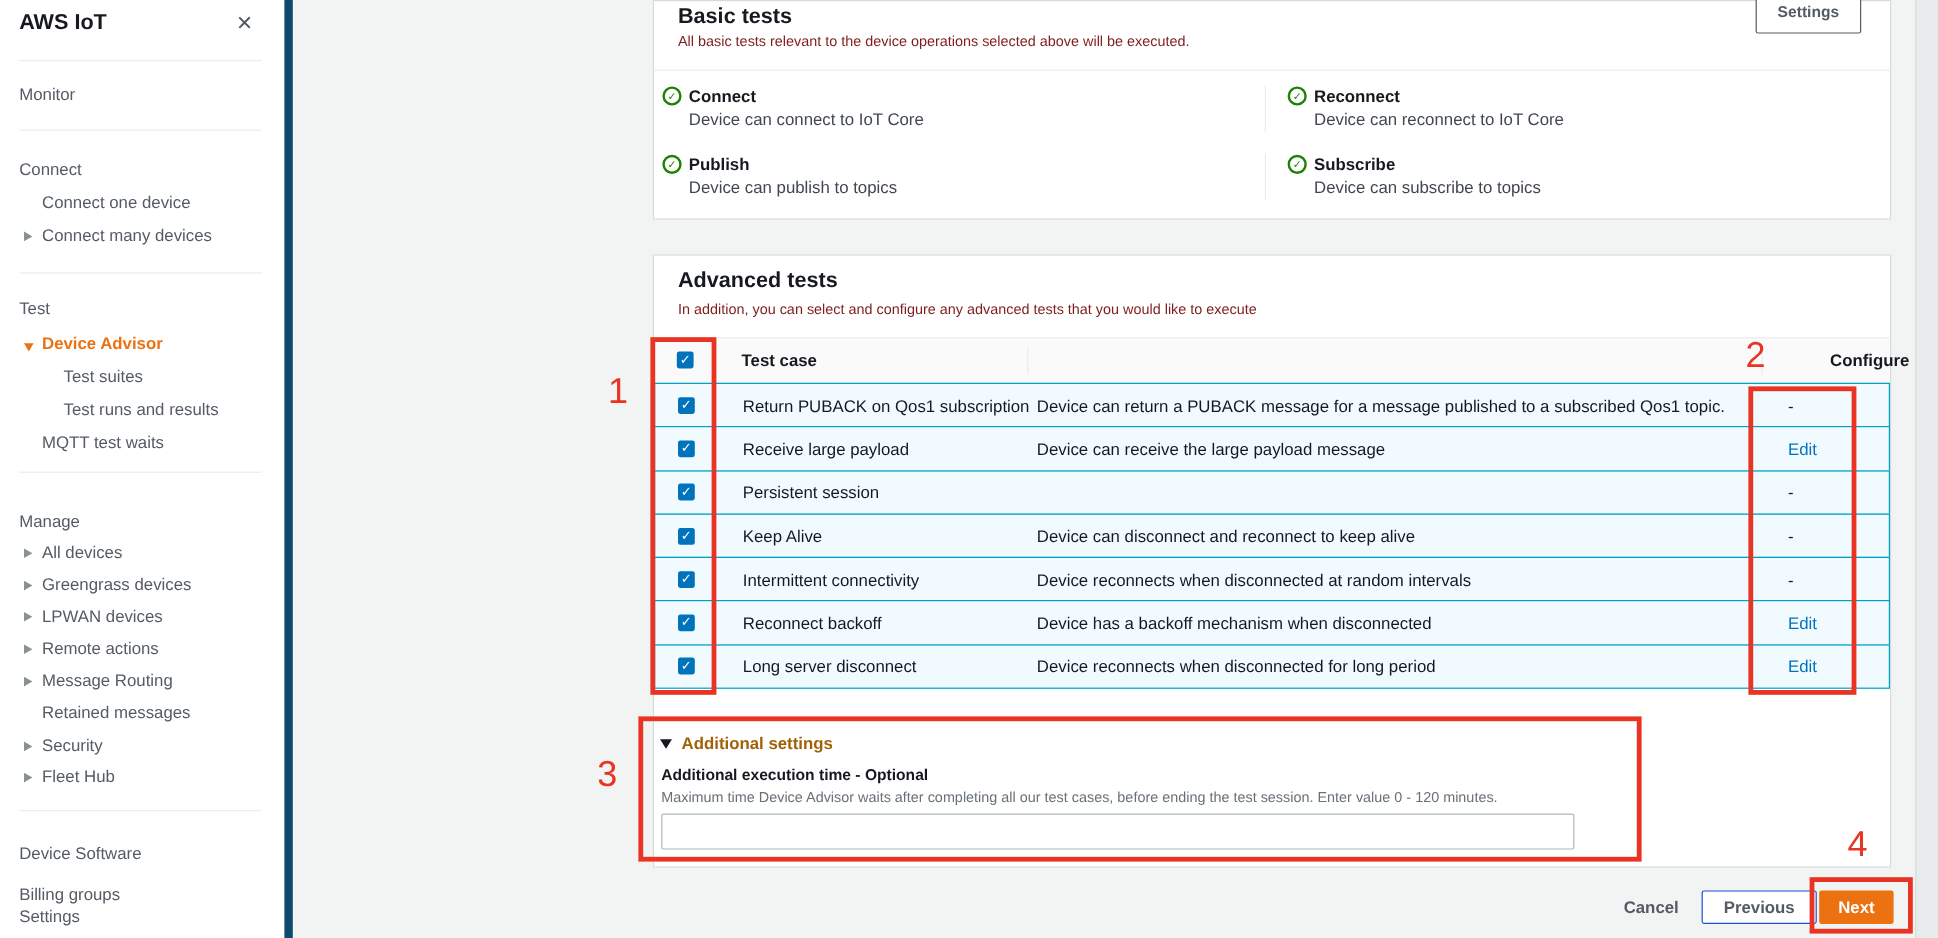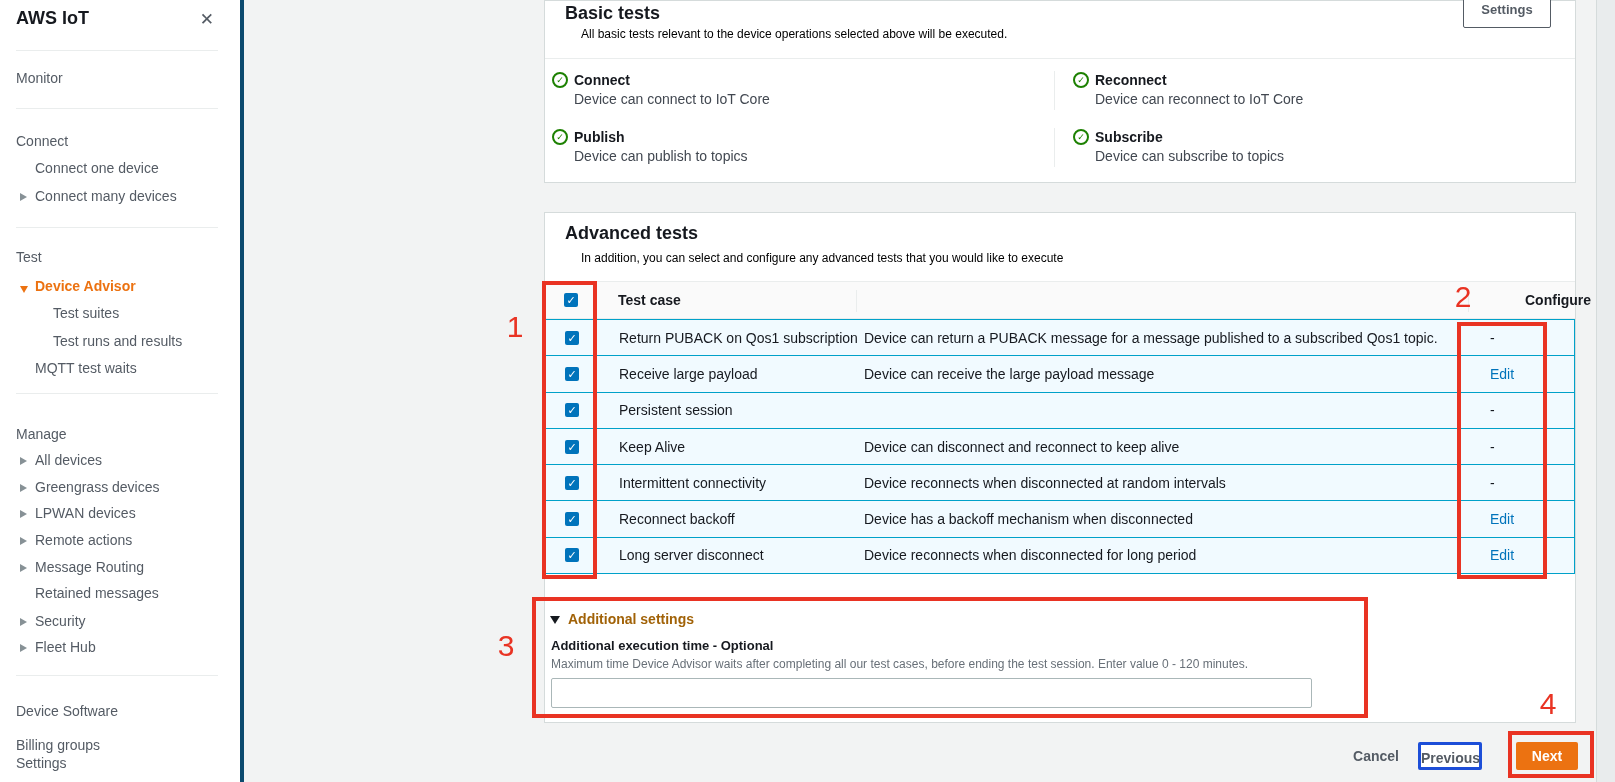--- a/index.html
+++ b/index.html
@@ -1,38 +1,38 @@
 <!DOCTYPE html>
 <html><head>
 <meta charset="utf-8">
 <style>
   * { margin:0; padding:0; box-sizing:border-box; }
   html,body { width:1615px; height:782px; }
   body { font-family:"Liberation Sans","DejaVu Sans",sans-serif; background:#f2f3f3; overflow:hidden; }
   .page { position:relative; width:1615px; height:782px; background:#f2f3f3; overflow:hidden; }
 
   
-  .sidebar { position:absolute; left:0; top:0; width:244px; height:782px; background:#ffffff; border-right:4px solid #0c4a6e; z-index:2; }
+  .sidebar { position:absolute; left:0; top:0; width:244px; height:782px; background:#ffffff; border-right:7px solid #0c4a6e; z-index:2; }
   .sidebar-title { position:absolute; left:16px; top:8px; font-size:18px; font-weight:700; color:#16191f; }
   .sidebar-close { position:absolute; right:26px; top:10px; font-size:17px; color:#545b64; cursor:pointer; line-height:20px; }
   .sb-divider { position:absolute; left:16px; width:202px; height:1px; background:#eaeded; }
   .sb-item { position:absolute; height:26px; line-height:26px; font-size:14px; color:#545b64; white-space:nowrap; cursor:pointer; }
   .sb-item.active { color:#ec7211; font-weight:700; }
   .arr-right { display:inline-block; width:0; height:0; border-left:7px solid #879196; border-top:4.5px solid transparent; border-bottom:4.5px solid transparent; margin-right:8px; position:relative; top:0px; }
   .arr-down-orange { display:inline-block; width:0; height:0; border-top:7px solid #ec7211; border-left:4.5px solid transparent; border-right:4.5px solid transparent; margin-right:7px; position:relative; top:2px; }
 
   
   .right-strip { position:absolute; left:1596px; top:0; width:19px; height:782px; background:#e9eced; border-left:1px solid #d5dbdb; }
 
   
   .card { position:absolute; background:#ffffff; border:1px solid #d5dbdb; }
   #card-basic { left:544px; top:0; width:1032px; height:183px; }
   #card-advanced { left:544px; top:212px; width:1032px; height:511px; }
   .card-title { position:absolute; left:20px; font-size:18px; font-weight:700; color:#16191f; }
-  .card-desc { position:absolute; left:36px; font-size:12px; color:#000000; }
+  .card-desc { position:absolute; left:20px; font-size:12px; color:#7f1d1d; }
 
   .settings-btn { position:absolute; right:24px; top:-9px; width:88px; height:36px; background:#fff; border:1px solid #545b64; border-radius:2px; font-size:13px; font-weight:700; color:#545b64; text-align:center; line-height:34px; cursor:pointer; }
 
   .bt-divider { position:absolute; left:0; right:0; top:57px; height:1px; background:#eaeded; }
   .bt-grid { position:absolute; left:0; top:70px; width:100%; }
   .bt-row { display:flex; margin-bottom:18px; }
   .bt-cell { width:509px; padding-left:7px; display:flex; }
   .bt-cell.right { width:521px; border-left:1px solid #eaeded; padding-left:18px; }
   .bt-icon { width:16px; height:16px; border:2px solid #1d8102; border-radius:50%; color:#1d8102; font-size:9px; font-weight:700; text-align:center; line-height:12px; margin-right:6px; margin-top:1px; flex:none; }
   .bt-name { font-size:14px; font-weight:700; color:#16191f; line-height:18px; }
@@ -53,21 +53,21 @@
 
   
   .exp-header { position:absolute; left:5px; top:398px; font-size:14px; font-weight:700; color:#a16207; cursor:pointer; }
   .exp-tri { display:inline-block; width:0; height:0; border-top:8px solid #16191f; border-left:5px solid transparent; border-right:5px solid transparent; margin-right:8px; position:relative; top:0px; }
   .field-label { position:absolute; left:6px; top:425px; font-size:13px; font-weight:700; color:#16191f; }
   .field-help { position:absolute; left:6px; top:444px; font-size:12px; color:#687078; }
   .field-input { position:absolute; left:6px; top:465px; width:761px; height:30px; border:1px solid #aab7b8; border-radius:2px; background:#fff; font-size:14px; padding:0 8px; color:#16191f; font-family:"Liberation Sans",sans-serif; }
 
   
   .btn-cancel { position:absolute; left:1348px; top:742px; width:56px; height:28px; line-height:28px; text-align:center; font-size:14px; font-weight:700; color:#545b64; cursor:pointer; }
-  .btn-previous { position:absolute; left:1418px; top:742px; width:64px; height:28px; line-height:26px; text-align:center; font-size:14px; font-weight:700; color:#545b64; background:#fff; border:3px solid #1d4ed8; border-radius:2px; cursor:pointer; }
+  .btn-previous { position:absolute; left:1418px; top:742px; width:96px; height:28px; line-height:26px; text-align:center; font-size:14px; font-weight:700; color:#545b64; background:#fff; border:1px solid #1d4ed8; border-radius:2px; cursor:pointer; }
   .btn-next { position:absolute; left:1516px; top:742px; width:62px; height:28px; line-height:28px; text-align:center; font-size:14px; font-weight:700; color:#fff; background:#ec7211; border-radius:2px; cursor:pointer; }
 
   
   .anno-rect { position:absolute; border:4px solid #e93323; z-index:50; pointer-events:none; }
   .anno-num { position:absolute; transform:translate(-50%,-50%); color:#e93323; font-size:30px; z-index:51; pointer-events:none; font-family:"Liberation Sans",sans-serif; }
 </style>
 </head>
 <body>
 
 <div class="page">

